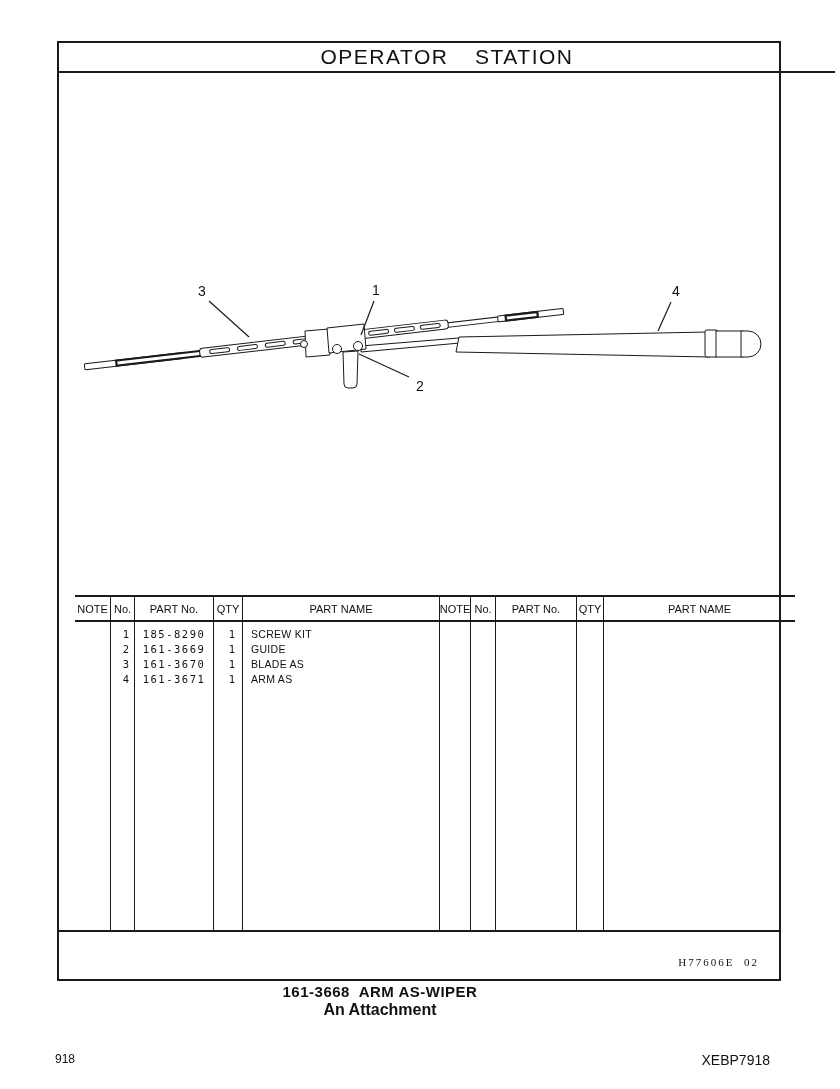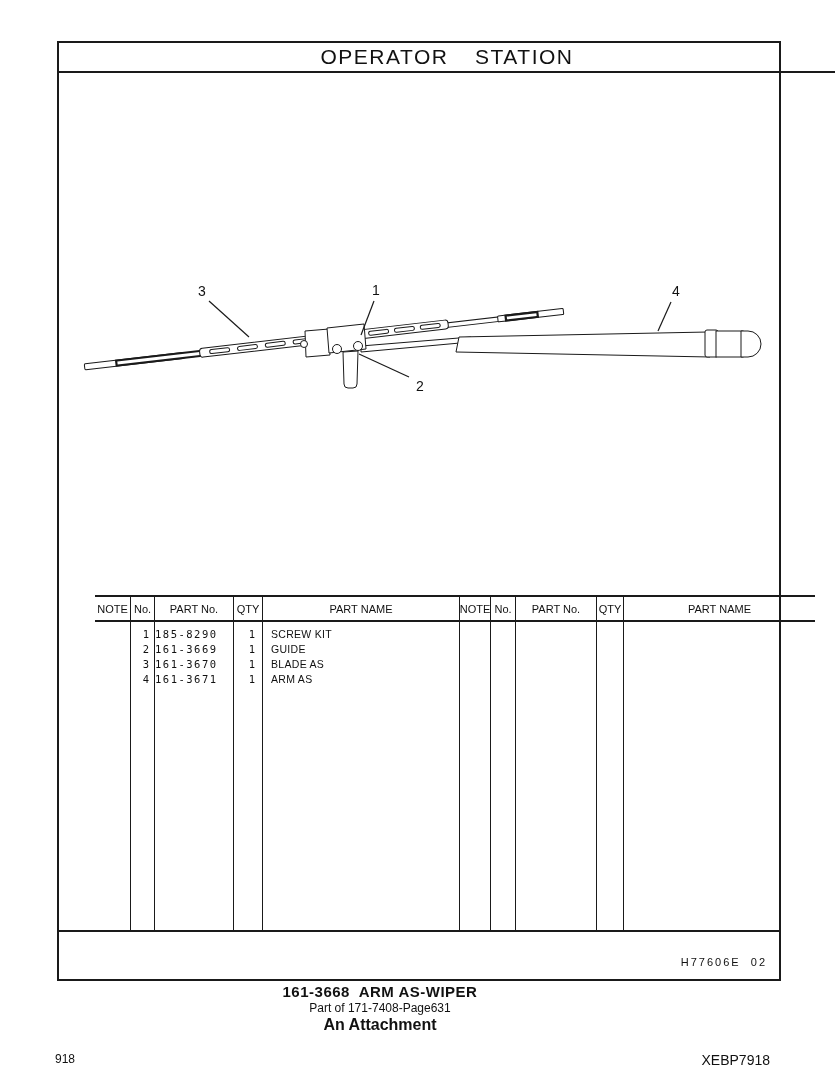--- a/index.html
+++ b/index.html
@@ -16,21 +16,21 @@
     position:absolute;left:0;top:0;width:776px;height:28px;
     border-bottom:2px solid #1a1a1a;
     display:flex;align-items:center;justify-content:center;
     font-size:21px;letter-spacing:1.5px;word-spacing:6px;white-space:pre;
     font-weight:400;
   }
   .drawing-area{position:absolute;left:0;top:30px;width:720px;height:522px;}
   .drawing-area svg{display:block;}
 
   
-  .parts-table{position:absolute;left:0;top:552px;width:720px;padding-left:36px;}
+  .parts-table{position:absolute;left:16px;top:552px;width:720px;}
   .thead{
     display:flex;height:27px;box-sizing:border-box;
     border-top:2px solid #1a1a1a;border-bottom:2px solid #1a1a1a;
   }
   .thead .cell{
     display:flex;align-items:center;justify-content:center;
     font-size:11px;white-space:nowrap;overflow:hidden;
     border-right:1px solid #1a1a1a;box-sizing:border-box;height:100%;
   }
   .thead .cell:last-child{border-right:none;}
@@ -39,33 +39,33 @@
     border-right:1px solid #1a1a1a;box-sizing:border-box;height:100%;
     padding-top:5px;font-size:10.5px;line-height:15px;
   }
   .tbody .col:last-child{border-right:none;}
   .w-note-l{width:36px;} .w-no-l{width:24px;} .w-pn-l{width:79px;}
   .w-qty-l{width:29px;} .w-name-l{width:197px;}
   .w-note-r{width:31px;} .w-no-r{width:25px;} .w-pn-r{width:81px;}
   .w-qty-r{width:27px;} .w-name-r{width:191px;}
   .num-font{font-family:"DejaVu Sans Mono",monospace;font-size:10px;}
   .col .no-val{text-align:right;padding-right:5px;}
-  .col .pn-val{letter-spacing:1.5px;white-space:nowrap;}
+  .col .pn-val{text-align:center;letter-spacing:1.5px;white-space:nowrap;}
   .col .qty-val{text-align:right;padding-right:7px;}
   .col .name-val{text-align:left;padding-left:8px;letter-spacing:0.3px;white-space:nowrap;}
 
   
   .ref-strip{
     position:absolute;left:0;top:887px;width:720px;height:49px;
     border-top:2px solid #1a1a1a;box-sizing:border-box;
     display:flex;justify-content:flex-end;align-items:center;
   }
   .ref-code{
-    font-family:Liberation Sans, sans-serif;font-size:11px;
-    letter-spacing:2px;white-space:pre;padding-right:12px;margin-top:12px;
+    font-family:Liberation Serif, serif;font-size:11px;
+    letter-spacing:2px;white-space:pre;padding-right:20px;margin-top:12px;
   }
 
   
   .caption{position:absolute;left:0;top:983px;width:760px;text-align:center;}
   .caption .line1{font-size:15px;font-weight:bold;letter-spacing:0.5px;white-space:pre;}
   .caption .line2{font-size:12px;margin-top:1px;}
   .caption .line3{font-size:16px;margin-top:1px;font-weight:bold;}
 
   .page-num{position:absolute;left:55px;top:1052px;font-size:12px;}
   .doc-code{position:absolute;right:70px;top:1052px;font-size:14px;}
@@ -177,19 +177,18 @@
       </div>
     </div>
 
     <div class="ref-strip">
       <div class="ref-code">H77606E  02</div>
     </div>
   </div>
 
   <div class="caption">
     <div class="line1">161-3668  ARM AS-WIPER</div>
-    <div class="line2">Part of 171-7408-Page631</div>
     <div class="line3">An Attachment</div>
   </div>
 
   <div class="page-num">918</div>
   <div class="doc-code">XEBP7918</div>
 </div>
 
 </body></html>

